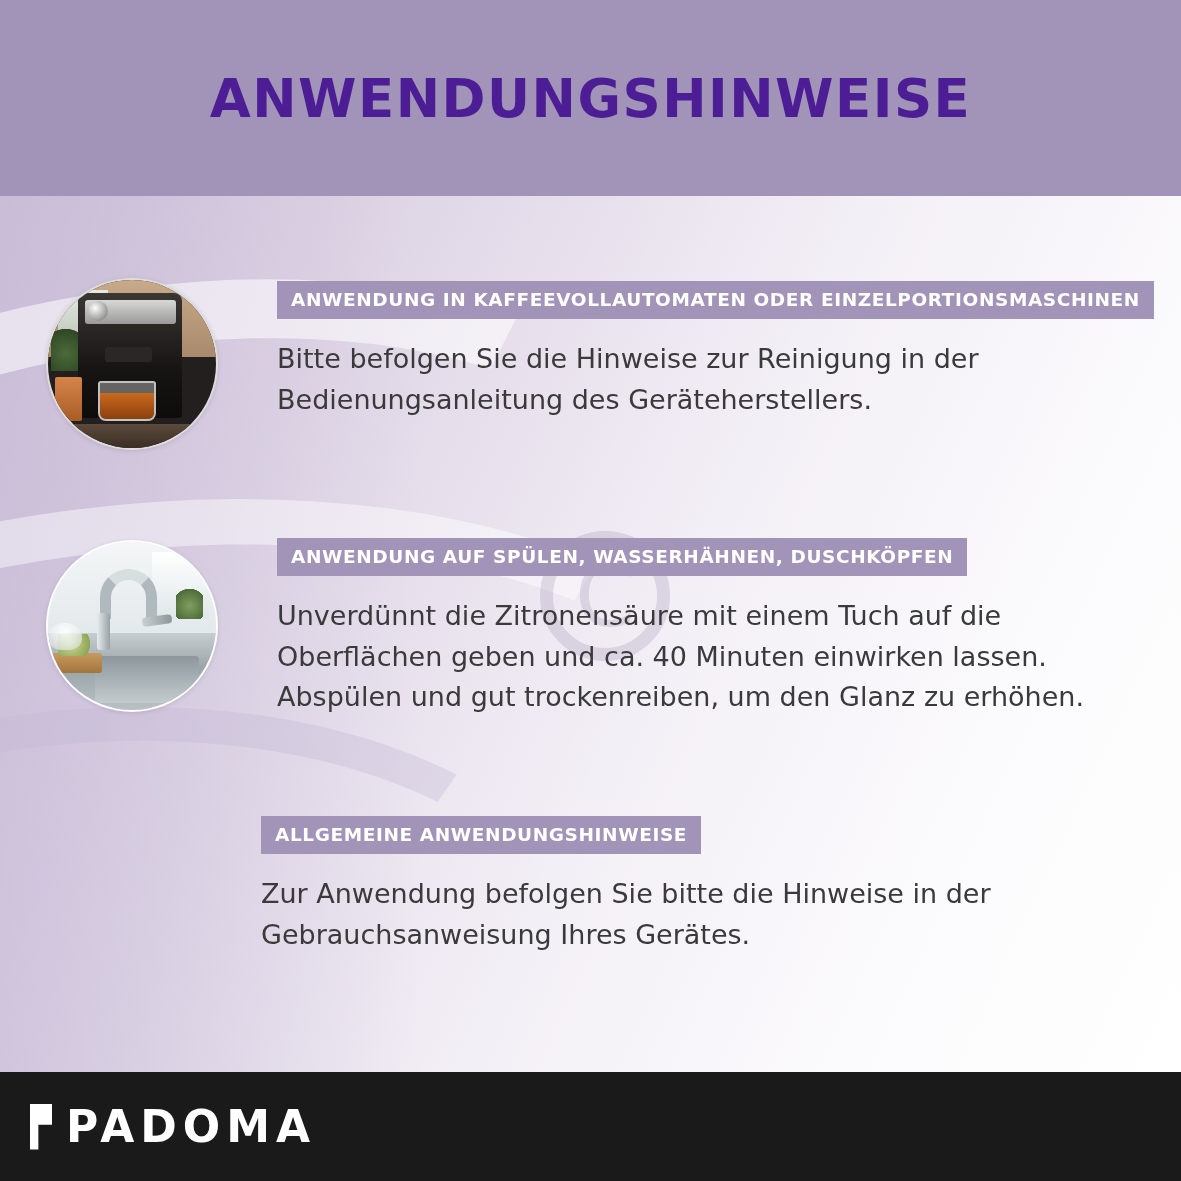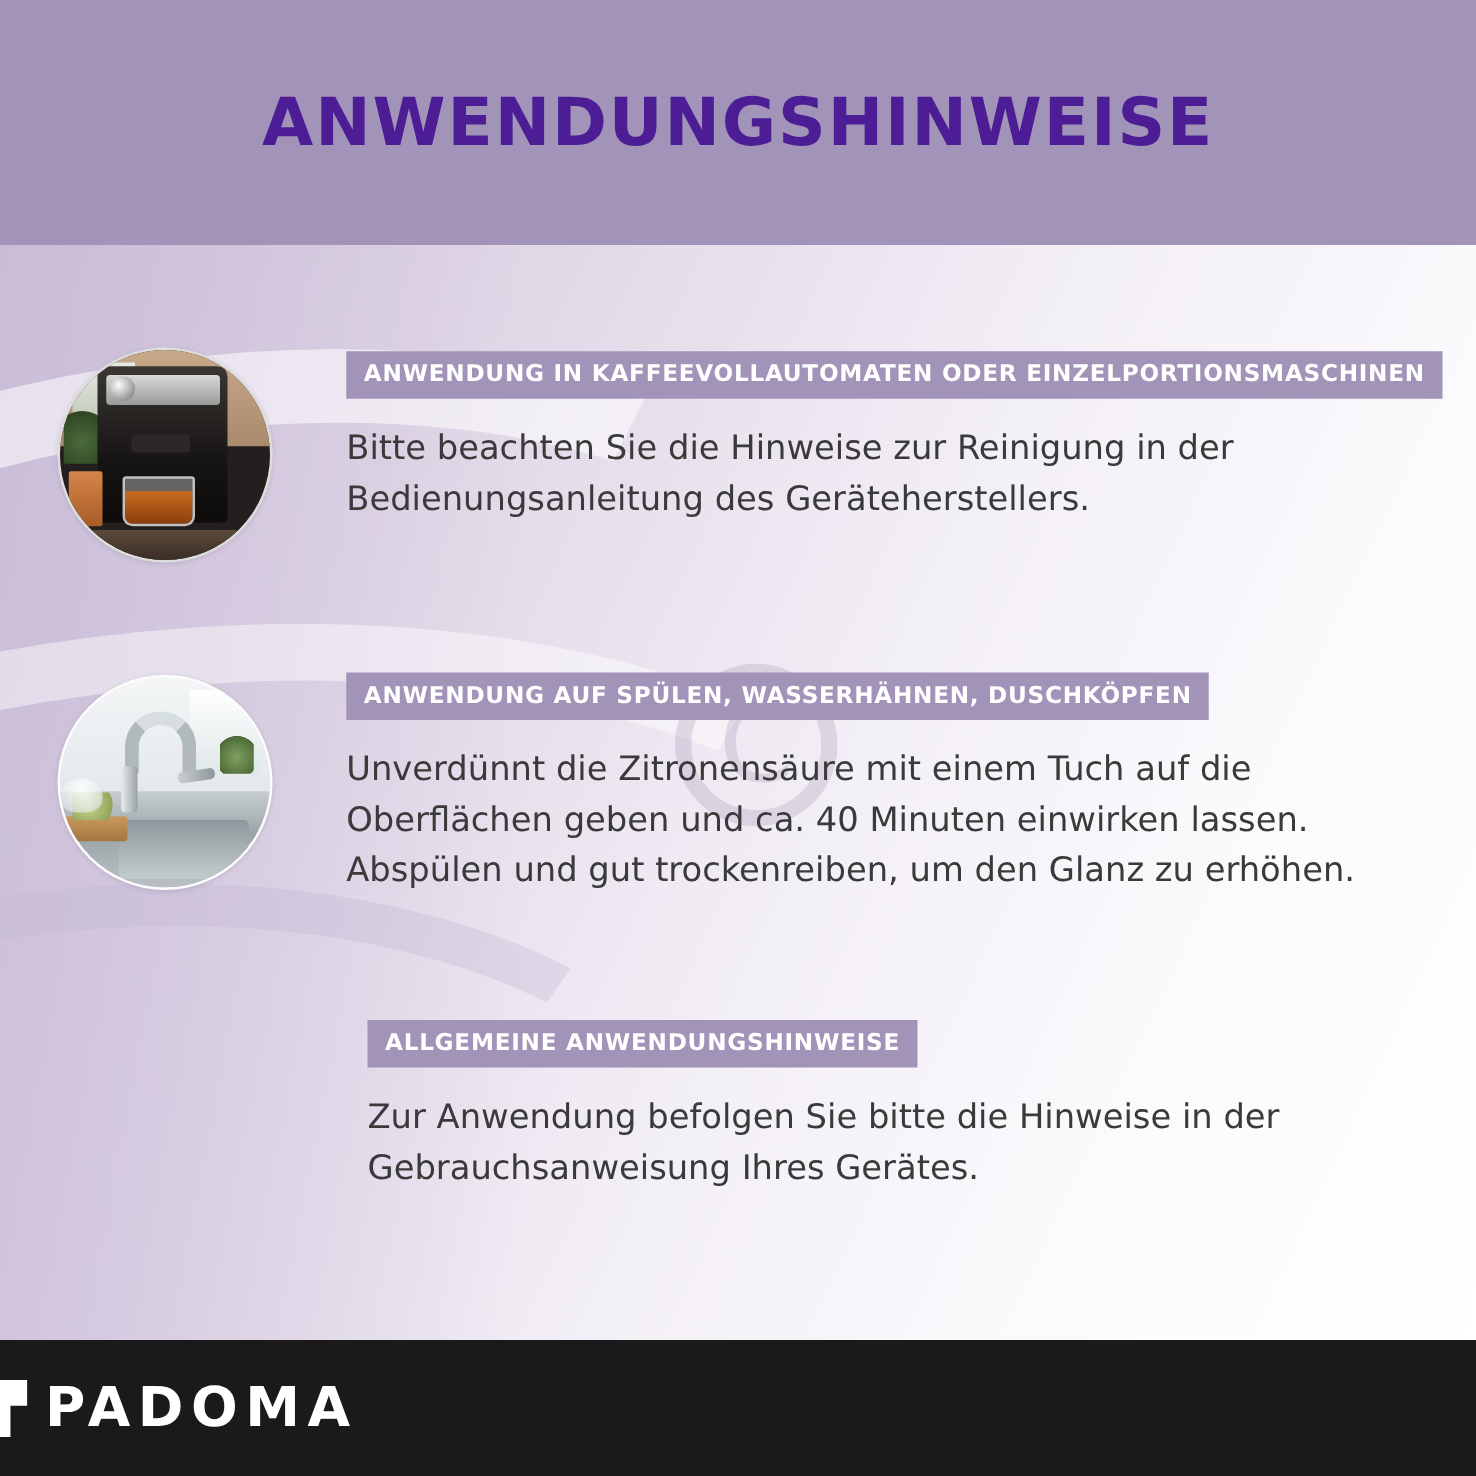--- a/index.html
+++ b/index.html
@@ -250,20 +250,21 @@
     left: 0; top: 1072px;
     width: 1181px;
     height: 109px;
     background: #1a1a1a;
     display: flex;
     align-items: center;
   }
   .logo {
     display: flex;
     align-items: center;
+    margin-left: 30px;
   }
   .logo-mark {
     width: 22px; height: 46px;
     background: #ffffff;
     margin-right: 14px;
     clip-path: polygon(0 0, 100% 0, 100% 46%, 38% 46%, 38% 100%, 0 100%);
   }
   .logo-text {
     color: #ffffff;
     font-size: 44px;
@@ -299,21 +300,21 @@
         <div class="tc-knob"></div>
         <div class="tc-spout"></div>
         <div class="tc-cup">
           <div class="tc-coffee"></div>
         </div>
         <div class="tc-counter"></div>
         <div class="tc-pack"></div>
       </div>
       <div style="position:absolute; left:277px; top:85px;">
         <span class="tag">ANWENDUNG IN KAFFEEVOLLAUTOMATEN ODER EINZELPORTIONSMASCHINEN</span>
-        <div class="para">Bitte beachten Sie die Hinweise zur Reinigung in der Bedienungsanleitung des Geräteherstellers.</div>
+        <div class="para">Bitte befolgen Sie die Hinweise zur Reinigung in der Bedienungsanleitung des Geräteherstellers.</div>
       </div>
     </div>
 
     <div class="section" style="left:0; top:262px; width:1102px; height:280px;">
       <div class="thumb thumb-faucet" style="left:46px; top:82px;">
         <div class="tf-wall"></div>
         <div class="tf-window"></div>
         <div class="tf-plant"></div>
         <div class="tf-sink"></div>
         <div class="tf-basin"></div>
@@ -324,21 +325,21 @@
         <div class="tf-fruit"></div>
         <div class="tf-bowl"></div>
       </div>
       <div style="position:absolute; left:277px; top:80px;">
         <span class="tag">ANWENDUNG AUF SPÜLEN, WASSERHÄHNEN, DUSCHKÖPFEN</span>
         <div class="para">Unverdünnt die Zitronensäure mit einem Tuch auf die Oberflächen geben und ca. 40 Minuten einwirken lassen. Abspülen und gut trockenreiben, um den Glanz zu erhöhen.</div>
       </div>
     </div>
 
     <div class="section" style="left:0; top:600px; width:1181px; height:240px;">
-      <div style="position:absolute; left:294px; top:20px;">
+      <div style="position:absolute; left:261px; top:20px;">
         <span class="tag">ALLGEMEINE ANWENDUNGSHINWEISE</span>
         <div class="para">Zur Anwendung befolgen Sie bitte die Hinweise in der Gebrauchsanweisung Ihres Gerätes.</div>
       </div>
     </div>
   </div>
 
   <div class="footer">
     <div class="logo">
       <div class="logo-mark"></div>
       <div class="logo-text">PADOMA</div>

